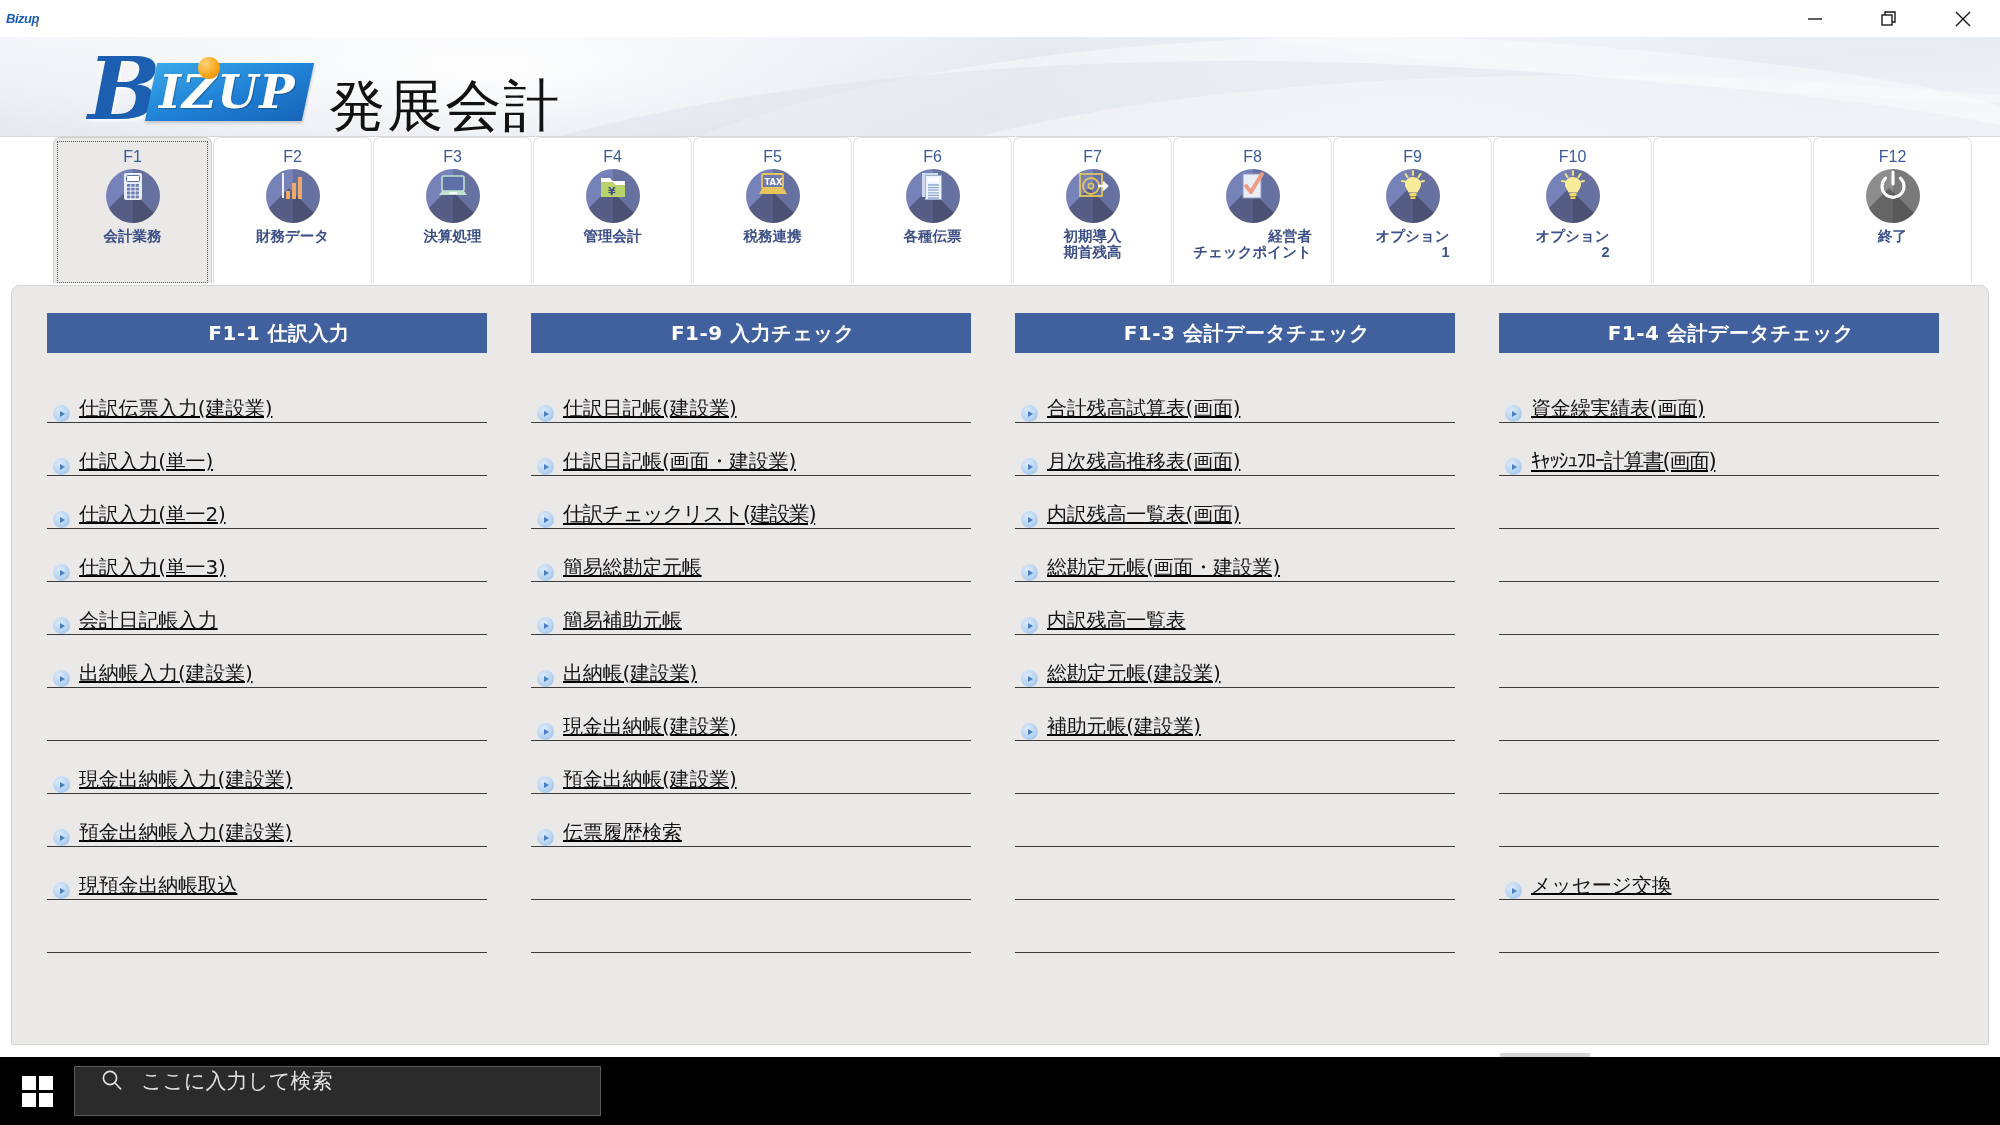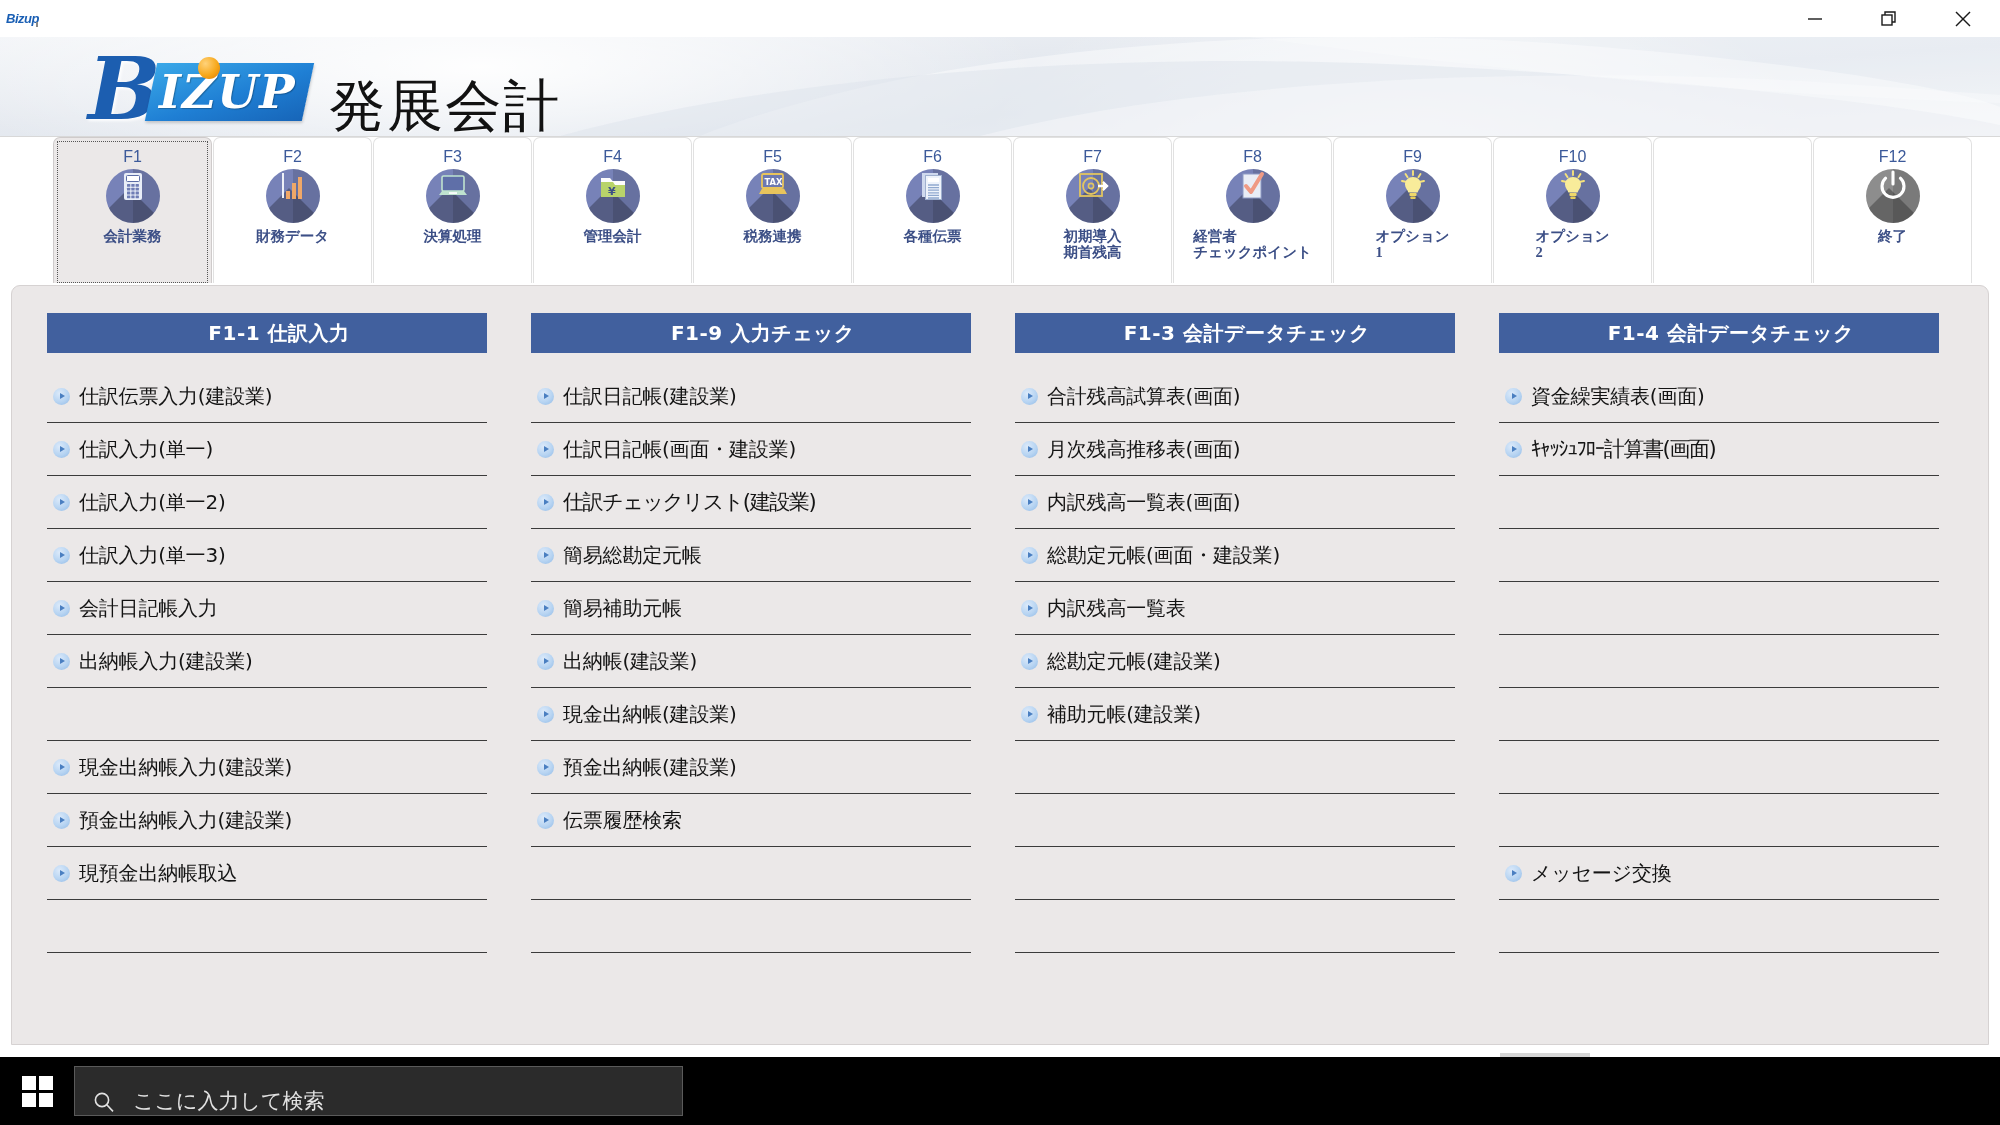--- a/index.html
+++ b/index.html
@@ -199,23 +199,23 @@
     width: 86%; height: 120%;
     background: rgba(0,0,0,0.28);
     transform: rotate(45deg);
     transform-origin: 0 0;
   }
   .ftab-icon svg { position: relative; z-index: 3; }
   .ftab-label {
     font-size: 14.5px;
     color: #3c4f86;
     font-weight: bold;
-    text-align: left;
+    text-align: right;
     line-height: 16px;
-    font-family: Liberation Serif, serif;
+    font-family: Liberation Sans, sans-serif;
     white-space: pre-line;
   }
   .ftab.empty { background: #fff; }
 
   
   .panel {
     position: absolute;
     top: 285px; left: 11px;
     width: 1978px; height: 760px;
     background: #ebe8e8;
@@ -242,23 +242,24 @@
     line-height: 40px;
     height: 40px;
     letter-spacing: 0.5px;
     padding-left: 24px;
   }
   .col-list { margin-top: 17px; }
   .mrow {
     height: 53px;
     border-bottom: 1.6px solid #3b3b3b;
     display: flex;
-    align-items: center;
+    align-items: flex-end;
     padding-left: 6px;
     box-sizing: border-box;
+    text-decoration: underline;
   }
   .mrow.blank { border-bottom: 1.6px solid #3b3b3b; }
   .mrow.nolabel .bullet { visibility: hidden; }
   .bullet {
     width: 17px; height: 17px;
     border-radius: 50%;
     background: radial-gradient(circle at 38% 32%, #dceafa 0%, #b7d4f2 55%, #8fb9e6 100%);
     margin-right: 9px;
     flex: 0 0 auto;
     display: flex;
@@ -299,26 +300,26 @@
   }
   .winlogo {
     width: 31px; height: 31px;
     display: grid;
     grid-template-columns: 1fr 1fr;
     grid-template-rows: 1fr 1fr;
     gap: 3px;
   }
   .winlogo i { background: #ffffff; display: block; }
   .search-box {
-    width: 609px; height: 50px;
+    width: 527px; height: 50px;
     background: #2b2b2b;
     border: 1px solid #5a5a5a;
     display: flex;
-    align-items: flex-end;
-    padding-left: 16px;
+    align-items: flex-start;
+    padding-left: 24px;
     box-sizing: border-box;
   }
   .search-ph {
     color: #e2e2e2;
     font-size: 21px;
     font-family: "DejaVu Sans", sans-serif;
     margin-left: 16px;
   }
   .desk-strip {
     position: absolute;

